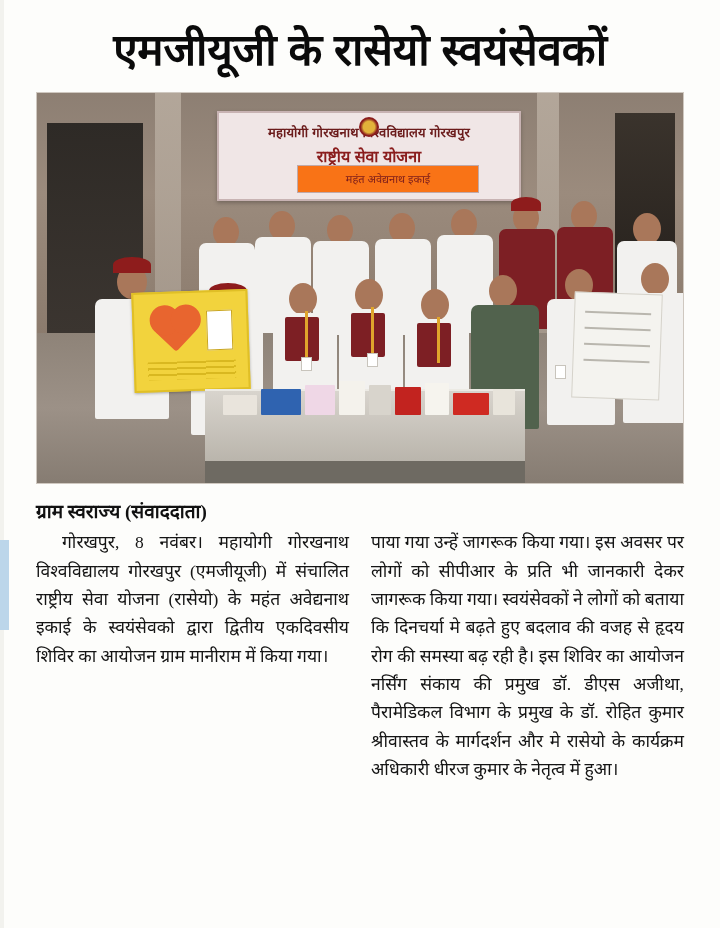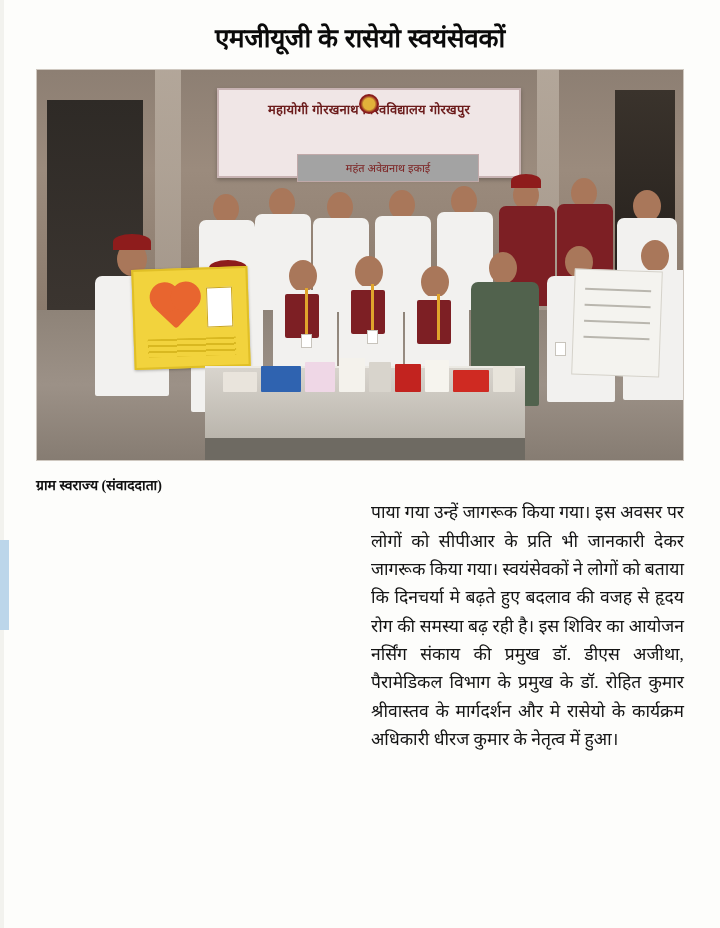--- a/index.html
+++ b/index.html
@@ -39,21 +39,21 @@
     height: 928px;
     background: #f2f2ee;
   }
 
   .headline {
     margin: 0;
     padding: 22px 34px 6px 34px;
     text-align: center;
     font-family: "Liberation Sans", sans-serif;
     font-weight: bold;
-    font-size: 26px;
+    font-size: 44px;
     line-height: 1.28;
     letter-spacing: -0.2px;
     color: #0a0a0a;
   }
   .headline .line {
     display: block;
   }
 
   .photo-wrap {
     margin: 8px 36px 0 36px;
@@ -122,24 +122,24 @@
     left: 50%;
     top: 4px;
     width: 20px; height: 20px;
     margin-left: -10px;
     border-radius: 50%;
     background: radial-gradient(circle,#e2b23a 40%,#8a1d1d 60%);
   }
   .banner-strip {
     position: absolute;
     left: 260px;
-    top: 84px;
+    top: 72px;
     width: 180px;
     height: 26px;
-    background: #a3a3a3;
+    background: #f97316;
     border: 1px solid #c0a9a9;
     font-family: "Liberation Sans", sans-serif;
     font-size: 11px;
     color: #7a1c1c;
     text-align: center;
     line-height: 26px;
     overflow: hidden;
   }
 
   .ground {
@@ -256,21 +256,21 @@
     position: absolute;
     width: 9px; height: 12px;
     background: #ffffff;
     border: 1px solid #c8c4bc;
   }
 
   
   .byline {
     margin: 14px 36px 0 36px;
     font-family: "Liberation Serif", serif;
-    font-size: 14px;
+    font-size: 19px;
     font-weight: bold;
     color: #111;
   }
   .columns {
     margin: 4px 36px 0 36px;
     display: flex;
     gap: 22px;
   }
   .col {
     flex: 1;
@@ -299,20 +299,21 @@
     <div class="photo">
       <div class="bg-wall"></div>
       <div class="wall-pillar" style="left:118px;width:26px;"></div>
       <div class="wall-pillar" style="left:500px;width:22px;"></div>
       <div class="door-dark"></div>
       <div class="door-dark2"></div>
 
       <div class="banner">
         <div class="banner-logo"></div>
         <div class="b1">महायोगी गोरखनाथ विश्वविद्यालय गोरखपुर</div>
+        <div class="b2">राष्ट्रीय सेवा योजना</div>
       </div>
       <div class="banner-strip">महंत अवेद्यनाथ इकाई</div>
 
       <div class="ground"></div>
 
       <div class="head" style="left:176px;top:124px;width:26px;height:30px;"></div>
       <div class="coat" style="left:162px;top:150px;width:56px;height:92px;"></div>
       <div class="head" style="left:232px;top:118px;width:26px;height:30px;"></div>
       <div class="coat" style="left:218px;top:144px;width:56px;height:96px;"></div>
       <div class="head" style="left:290px;top:122px;width:26px;height:30px;"></div>
@@ -384,19 +385,20 @@
       <div class="kit" style="left:388px;width:24px;height:32px;background:#f6f4ee;"></div>
       <div class="kit" style="left:416px;width:36px;height:22px;background:#cf2a22;"></div>
       <div class="kit" style="left:456px;width:22px;height:26px;background:#e8e4db;"></div>
     </div>
   </div>
 
   <div class="byline">ग्राम स्वराज्य (संवाददाता)</div>
 
   <div class="columns">
     <div class="col">
+      <p class="indent">गोरखपुर, 8 नवंबर। महायोगी गोरखनाथ विश्वविद्यालय गोरखपुर (एमजीयूजी) में संचालित राष्ट्रीय सेवा योजना (रासेयो) के महंत अवेद्यनाथ इकाई के स्वयंसेवको द्वारा द्वितीय एकदिवसीय शिविर का आयोजन ग्राम मानीराम में किया गया।</p>
     </div>
     <div class="col">
       <p>पाया गया उन्हें जागरूक किया गया। इस अवसर पर लोगों को सीपीआर के प्रति भी जानकारी देकर जागरूक किया गया। स्वयंसेवकों ने लोगों को बताया कि दिनचर्या मे बढ़ते हुए बदलाव की वजह से हृदय रोग की समस्या बढ़ रही है। इस शिविर का आयोजन नर्सिंग संकाय की प्रमुख डॉ. डीएस अजीथा, पैरामेडिकल विभाग के प्रमुख के डॉ. रोहित कुमार श्रीवास्तव के मार्गदर्शन और मे रासेयो के कार्यक्रम अधिकारी धीरज कुमार के नेतृत्व में हुआ।</p>
     </div>
   </div>
 
 </div>
 
 </body></html>

